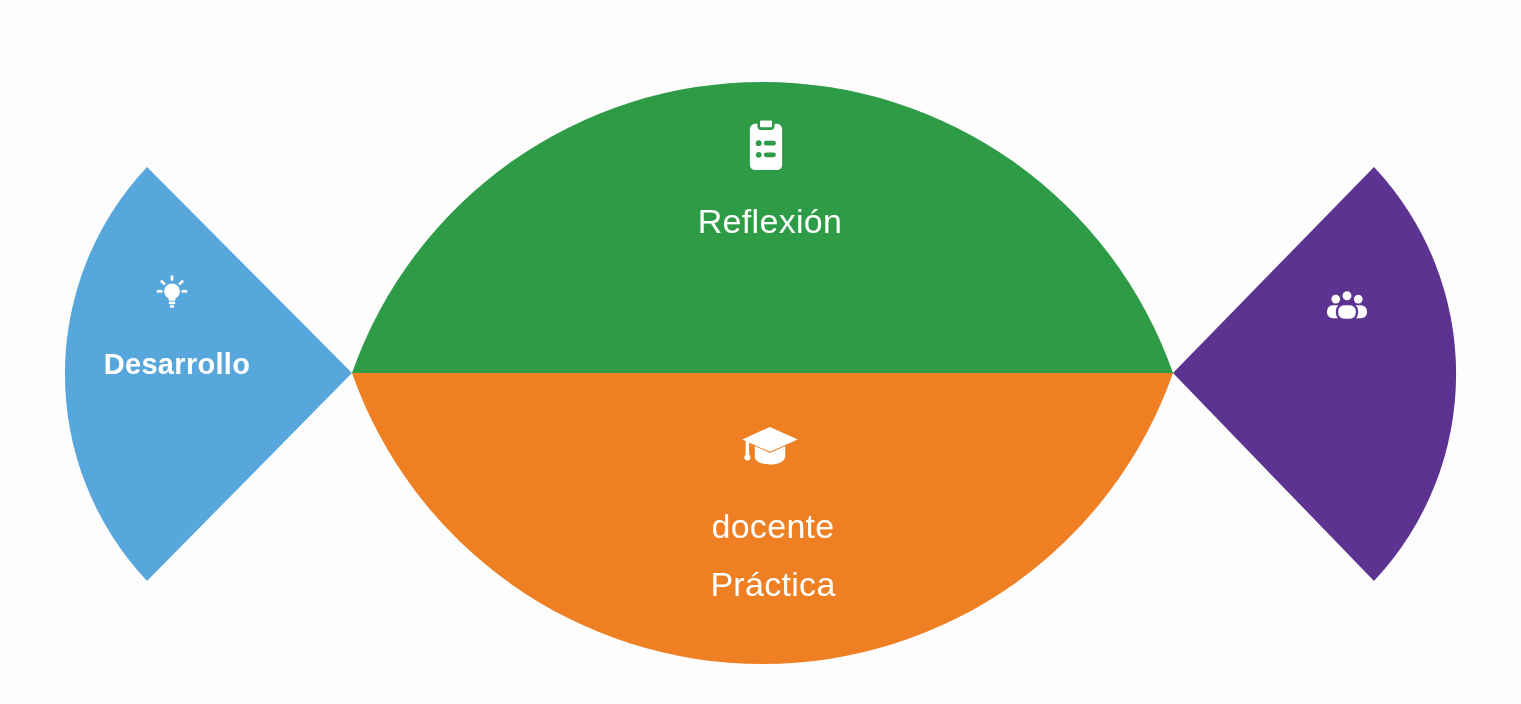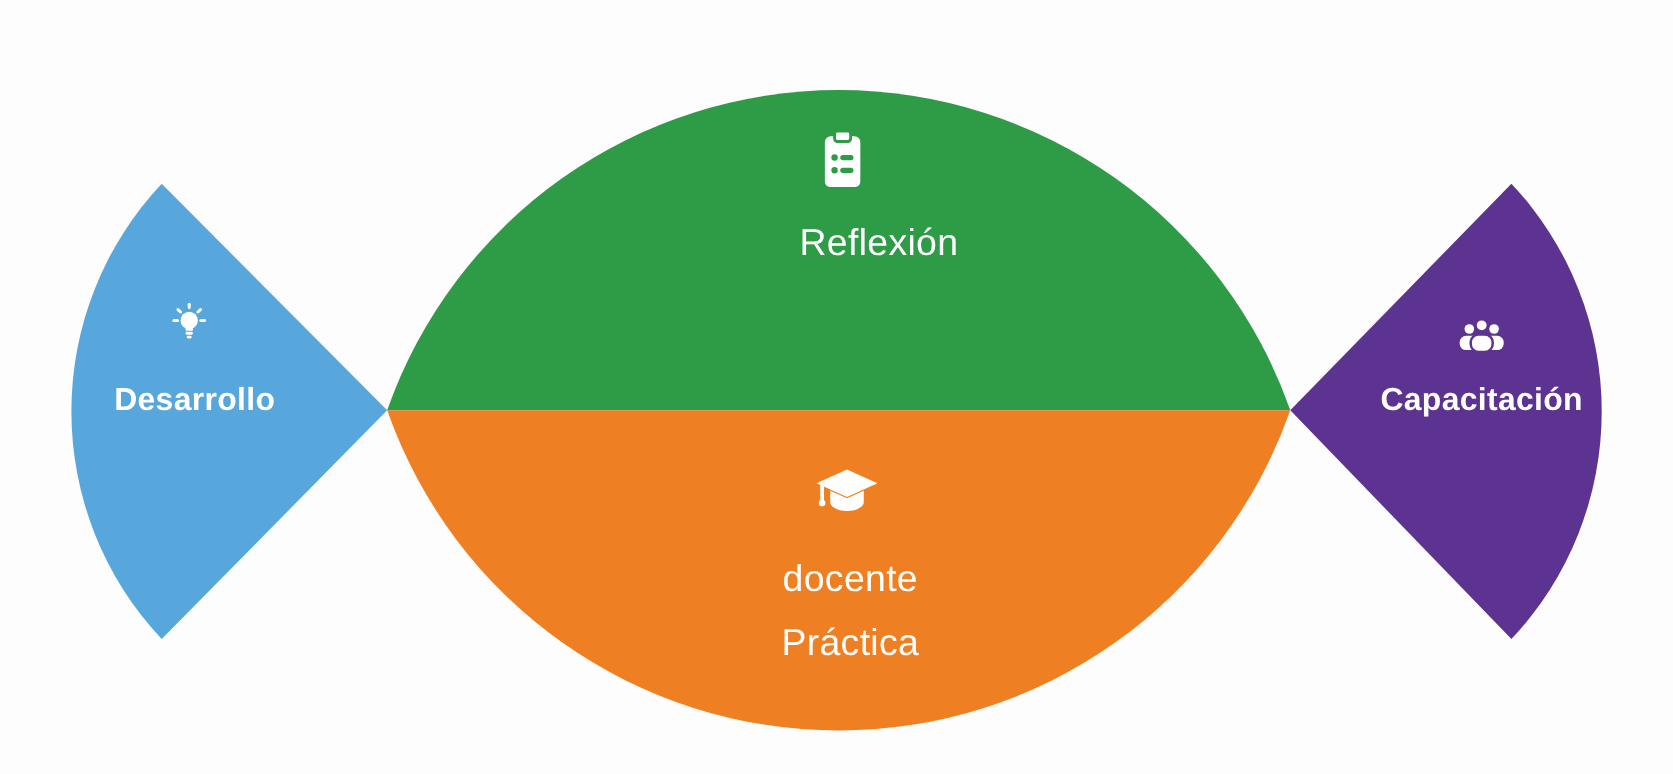--- a/index.html
+++ b/index.html
@@ -76,21 +76,21 @@
       <rect x="4.5" y="3.2" width="15" height="21.5" rx="2.4" fill="#ffffff"></rect>
       <rect x="8.6" y="1" width="6.8" height="4.4" rx="1.2" fill="#ffffff" stroke-width="1.2" stroke="#2e9b47"></rect>
       <g fill="#2e9b47">
         <circle cx="8.6" cy="12.2" r="1.35"></circle>
         <rect x="11.0" y="11.1" width="5.6" height="2.2" rx="1.1"></rect>
         <circle cx="8.6" cy="17.6" r="1.35"></circle>
         <rect x="11.0" y="16.5" width="5.6" height="2.2" rx="1.1"></rect>
       </g>
     </svg>
   </div>
-  <div class="label label-center" style="left:619px;top:192px;width:360px;text-align:center;">
+  <div class="label label-center" style="left:590px;top:192px;width:360px;text-align:center;">
     <span>Reflexión</span>
   </div>
 
   <div class="icon" style="left:740px;top:424px;">
     <svg width="60" height="52" viewBox="0 0 26 22">
       <path d="M13 1 L25 6.4 L13 11.8 L1 6.4 Z" fill="#ffffff"></path>
       <path d="M6.4 9.3 v4.6 c0 1.9 3 3.4 6.6 3.4 s6.6-1.5 6.6-3.4 v-4.6 l-6.6 3 Z" fill="#ffffff"></path>
       <path d="M3.2 7.6 v5.2" stroke="#ffffff" stroke-width="1.5" stroke-linecap="round" fill="none"></path>
       <circle cx="3.2" cy="14.2" r="1.3" fill="#ffffff"></circle>
     </svg>
@@ -104,16 +104,15 @@
     <svg width="50" height="46" viewBox="0 0 24 22">
       <circle cx="6.6" cy="7.2" r="2.1" fill="#ffffff"></circle>
       <circle cx="17.4" cy="7.2" r="2.1" fill="#ffffff"></circle>
       <rect x="2.4" y="10.2" width="8.4" height="6.2" rx="2.8" fill="#ffffff"></rect>
       <rect x="13.2" y="10.2" width="8.4" height="6.2" rx="2.8" fill="#ffffff"></rect>
       <circle cx="12" cy="5.6" r="2.7" fill="#ffffff" stroke-width="1.1" stroke="#5c3390"></circle>
       <rect x="7.2" y="9.6" width="9.6" height="7.6" rx="3.4" fill="#ffffff" stroke-width="1.1" stroke="#5c3390"></rect>
     </svg>
   </div>
   <div class="label label-side" style="left:1212px;top:340px;width:270px;">
-    <span>Capacitación</span>
   </div>
 
 </div>
 
 </body></html>

